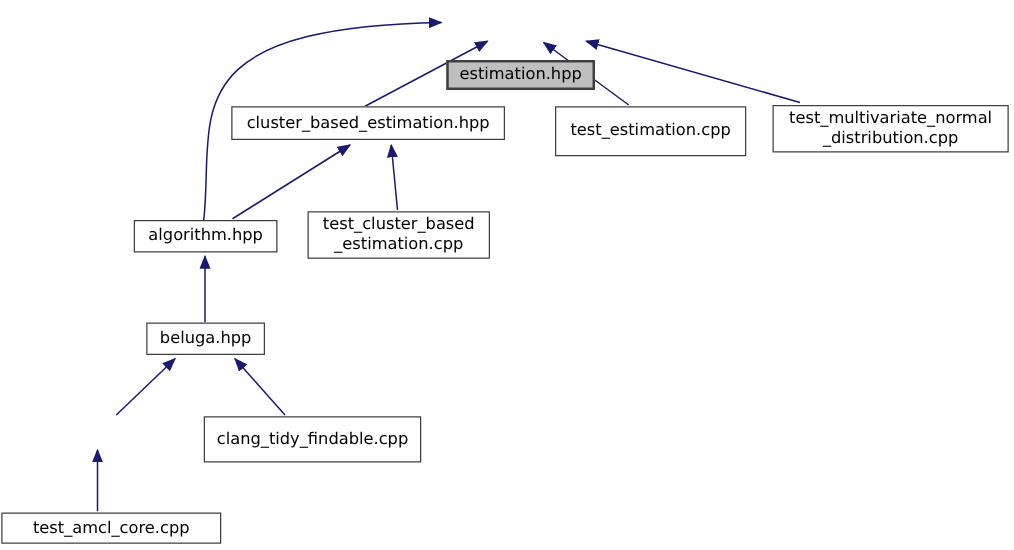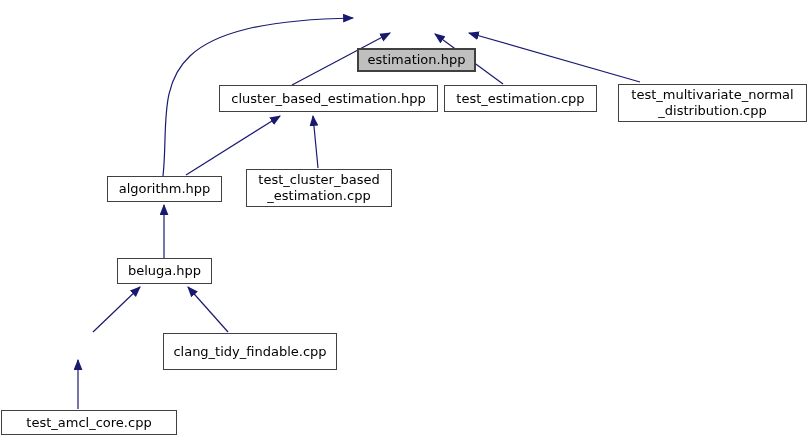--- a/index.html
+++ b/index.html
@@ -75,25 +75,25 @@
     <path class="edge" d="M 164,258 L 164,205" marker-end="url(#arrowhead)"></path>
     <path class="edge" d="M 93,332 L 140,287" marker-end="url(#arrowhead)"></path>
     <path class="edge" d="M 228,332 L 188,287" marker-end="url(#arrowhead)"></path>
     <path class="edge" d="M 78,409 L 78,360" marker-end="url(#arrowhead)"></path>
   </svg>
 
   <div class="node highlight" style="left:357px; top:6px; width:119px; height:24px;margin-top:42px;">
     <span>estimation.hpp</span>
   </div>
 
-  <div class="node" style="left:219px; top:85px; width:219px; height:27px;">
+  <div class="node" style="left:185px; top:85px; width:219px; height:27px;">
     <span>cluster_based_estimation.hpp</span>
   </div>
 
-  <div class="node" style="left:444px; top:85px; width:153px; height:27px;">
+  <div class="node" style="left:444px; top:85px; width:153px; height:40px;">
     <span>test_estimation.cpp</span>
   </div>
 
   <div class="node" style="left:618px; top:84px; width:189px; height:38px;">
     <span>test_multivariate_normal</span>
     <span>_distribution.cpp</span>
   </div>
 
   <div class="node" style="left:107px; top:176px; width:115px; height:26px;">
     <span>algorithm.hpp</span>

